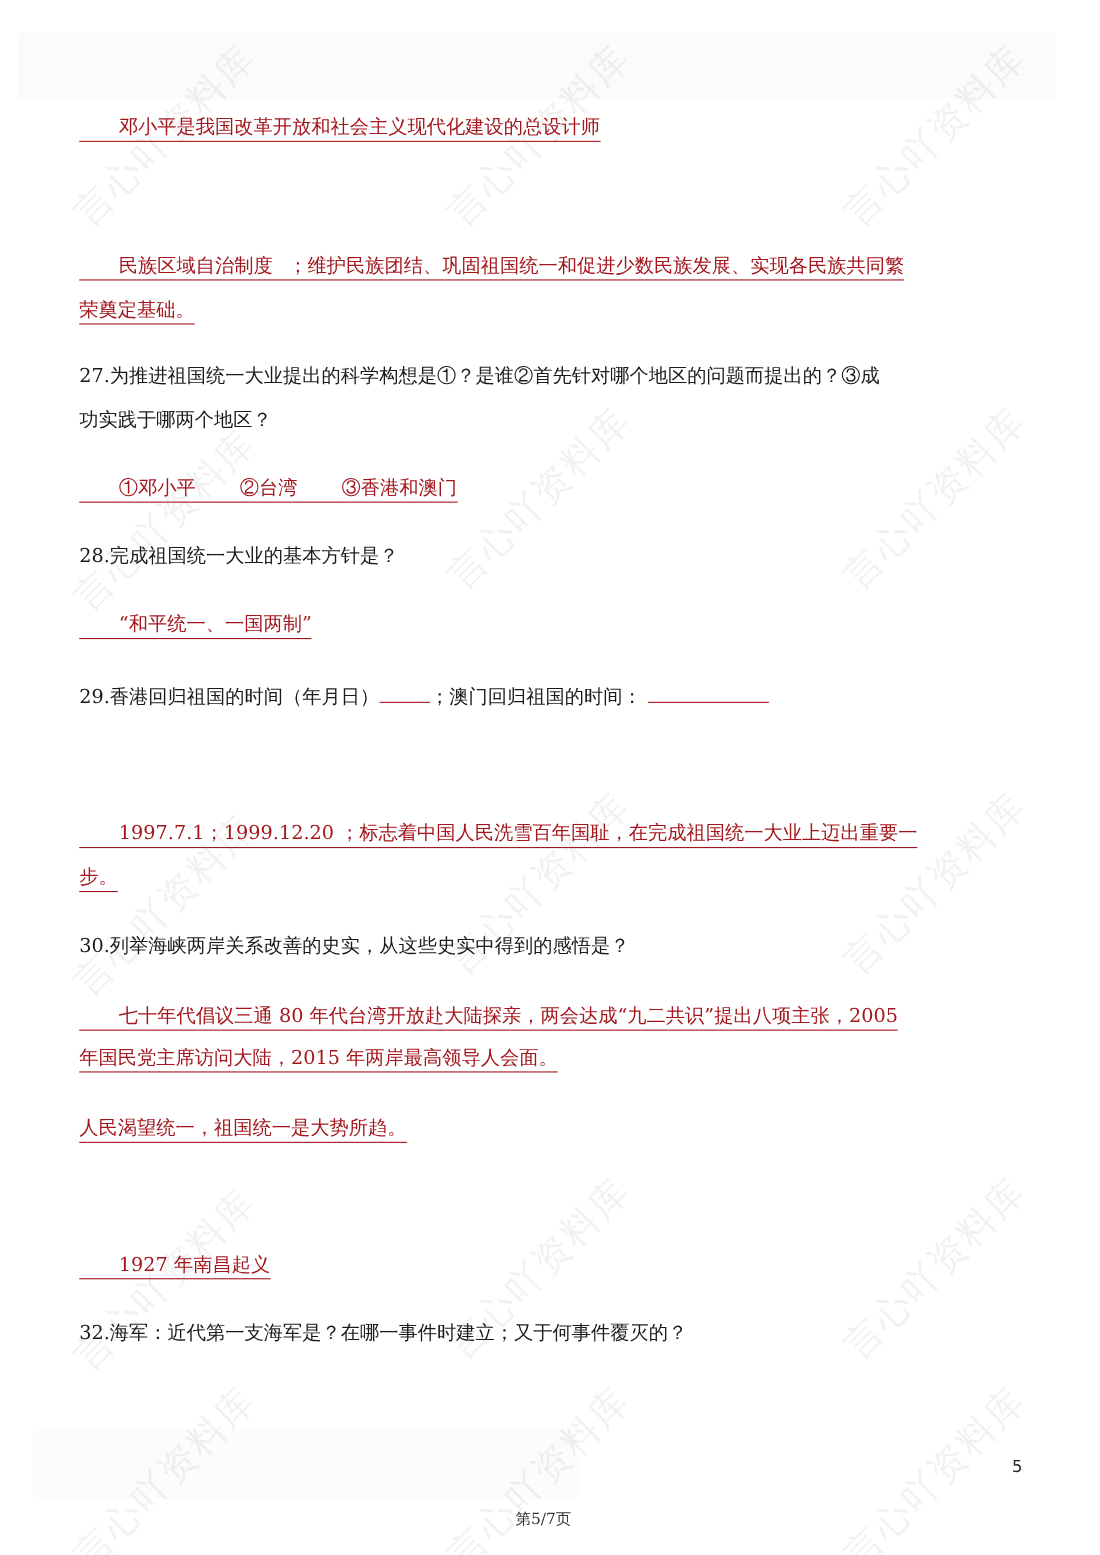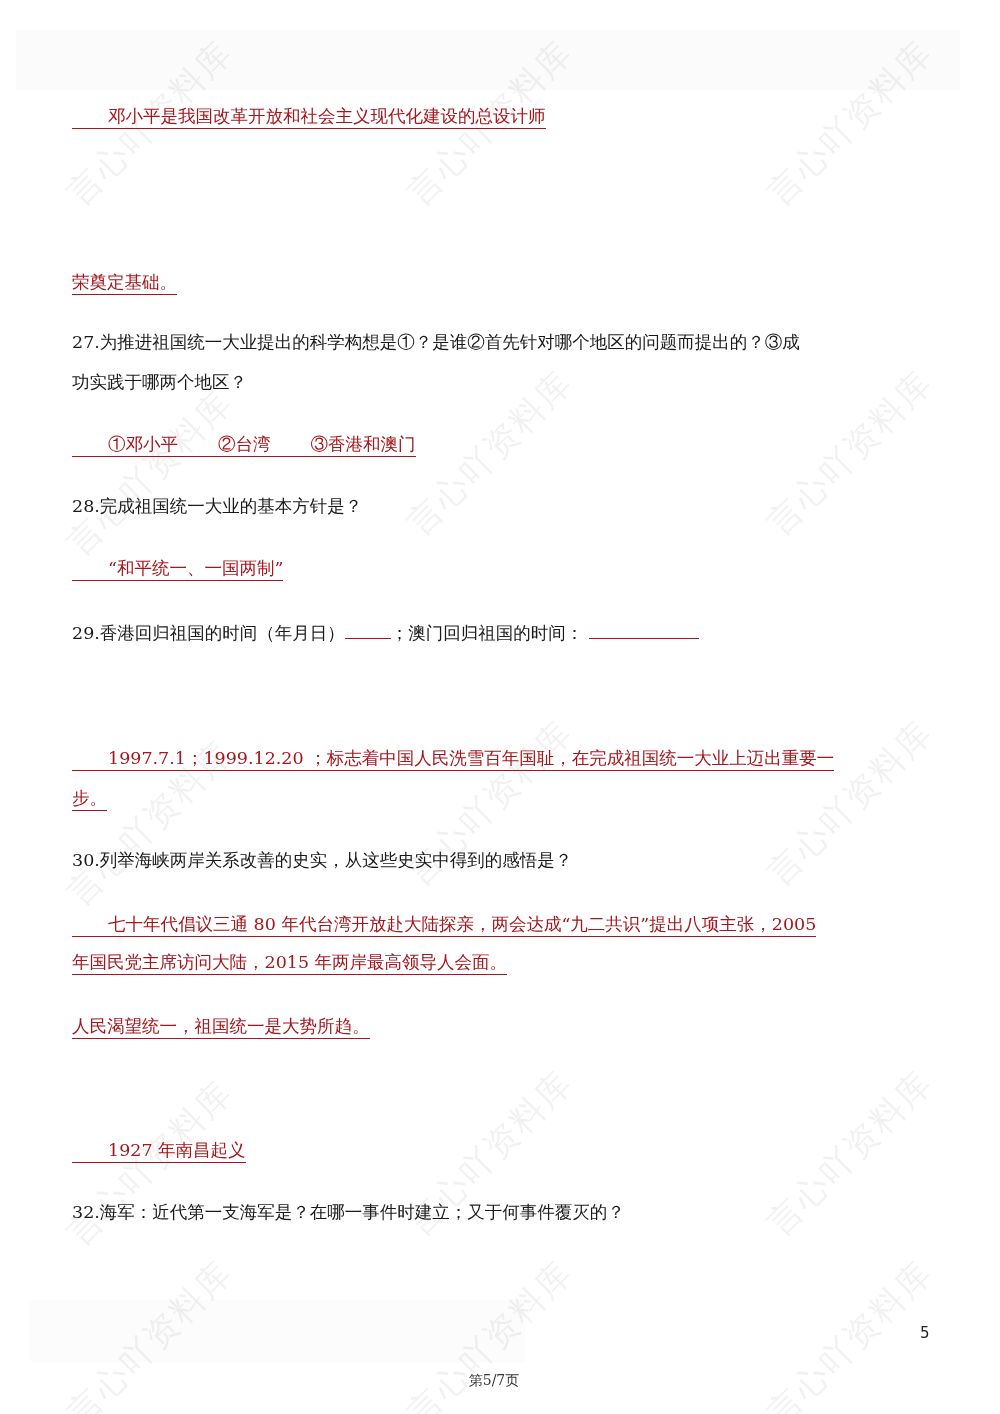--- a/index.html
+++ b/index.html
@@ -116,20 +116,23 @@
   <span class="watermark" style="left:430px; top:1200px;">言心吖资料库</span>
   <span class="watermark" style="left:790px; top:1200px;">言心吖资料库</span>
   <span class="watermark" style="left:90px; top:1390px;">言心吖资料库</span>
   <span class="watermark" style="left:430px; top:1390px;">言心吖资料库</span>
   <span class="watermark" style="left:790px; top:1390px;">言心吖资料库</span>
 
   <div class="line" style="top:104px;">
     <span class="a"><span class="indent"></span><span>邓小平是我国改革开放和社会主义现代化建设的总设计师</span></span>
   </div>
 
+  <div class="line" style="top:230px;">
+    <span class="a"><span class="indent"></span><span>民族区域自治制度</span><span class="gap-s"></span><span>；维护民族团结、巩固祖国统一和促进少数民族发展、实现各民族共同繁</span></span>
+  </div>
   <div class="line" style="top:270px;">
     <span class="a">荣奠定基础。</span>
   </div>
 
   <div class="line q" style="top:330px;">27.为推进祖国统一大业提出的科学构想是①？是谁②首先针对哪个地区的问题而提出的？③成</div>
   <div class="line q" style="top:370px;">功实践于哪两个地区？</div>
   <div class="line" style="top:432px;">
     <span class="a"><span class="indent"></span><span>①邓小平</span><span class="gap"></span><span>②台湾</span><span class="gap"></span><span>③香港和澳门</span></span>
   </div>
 

